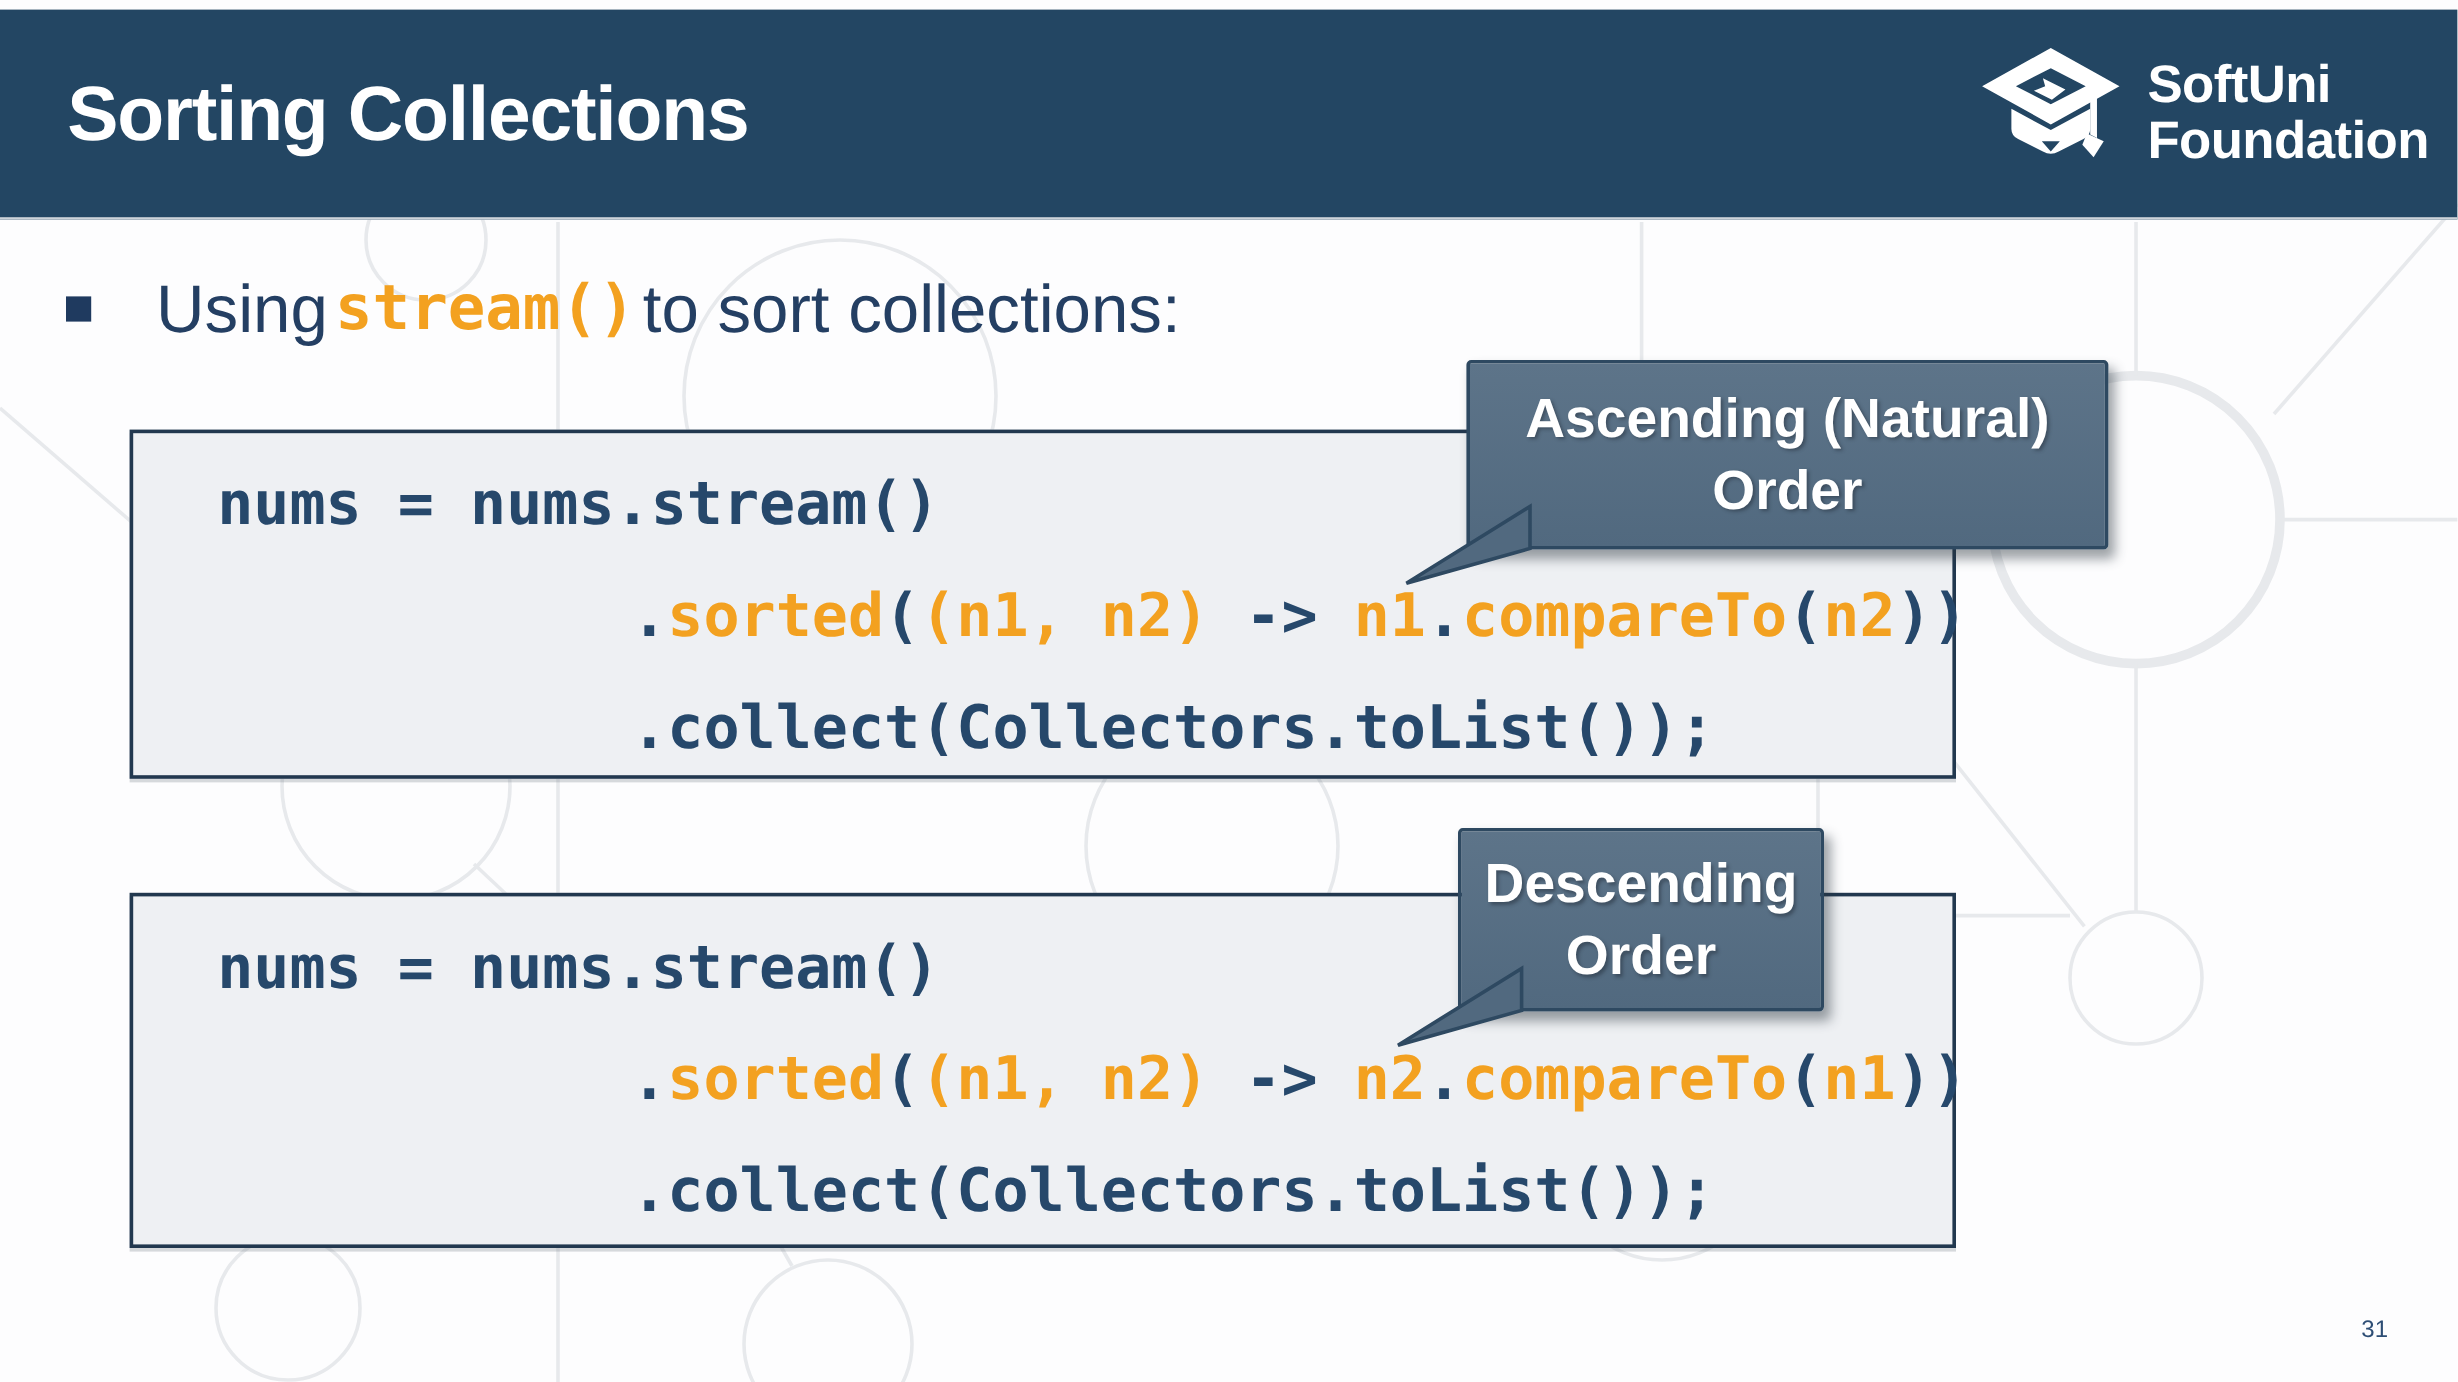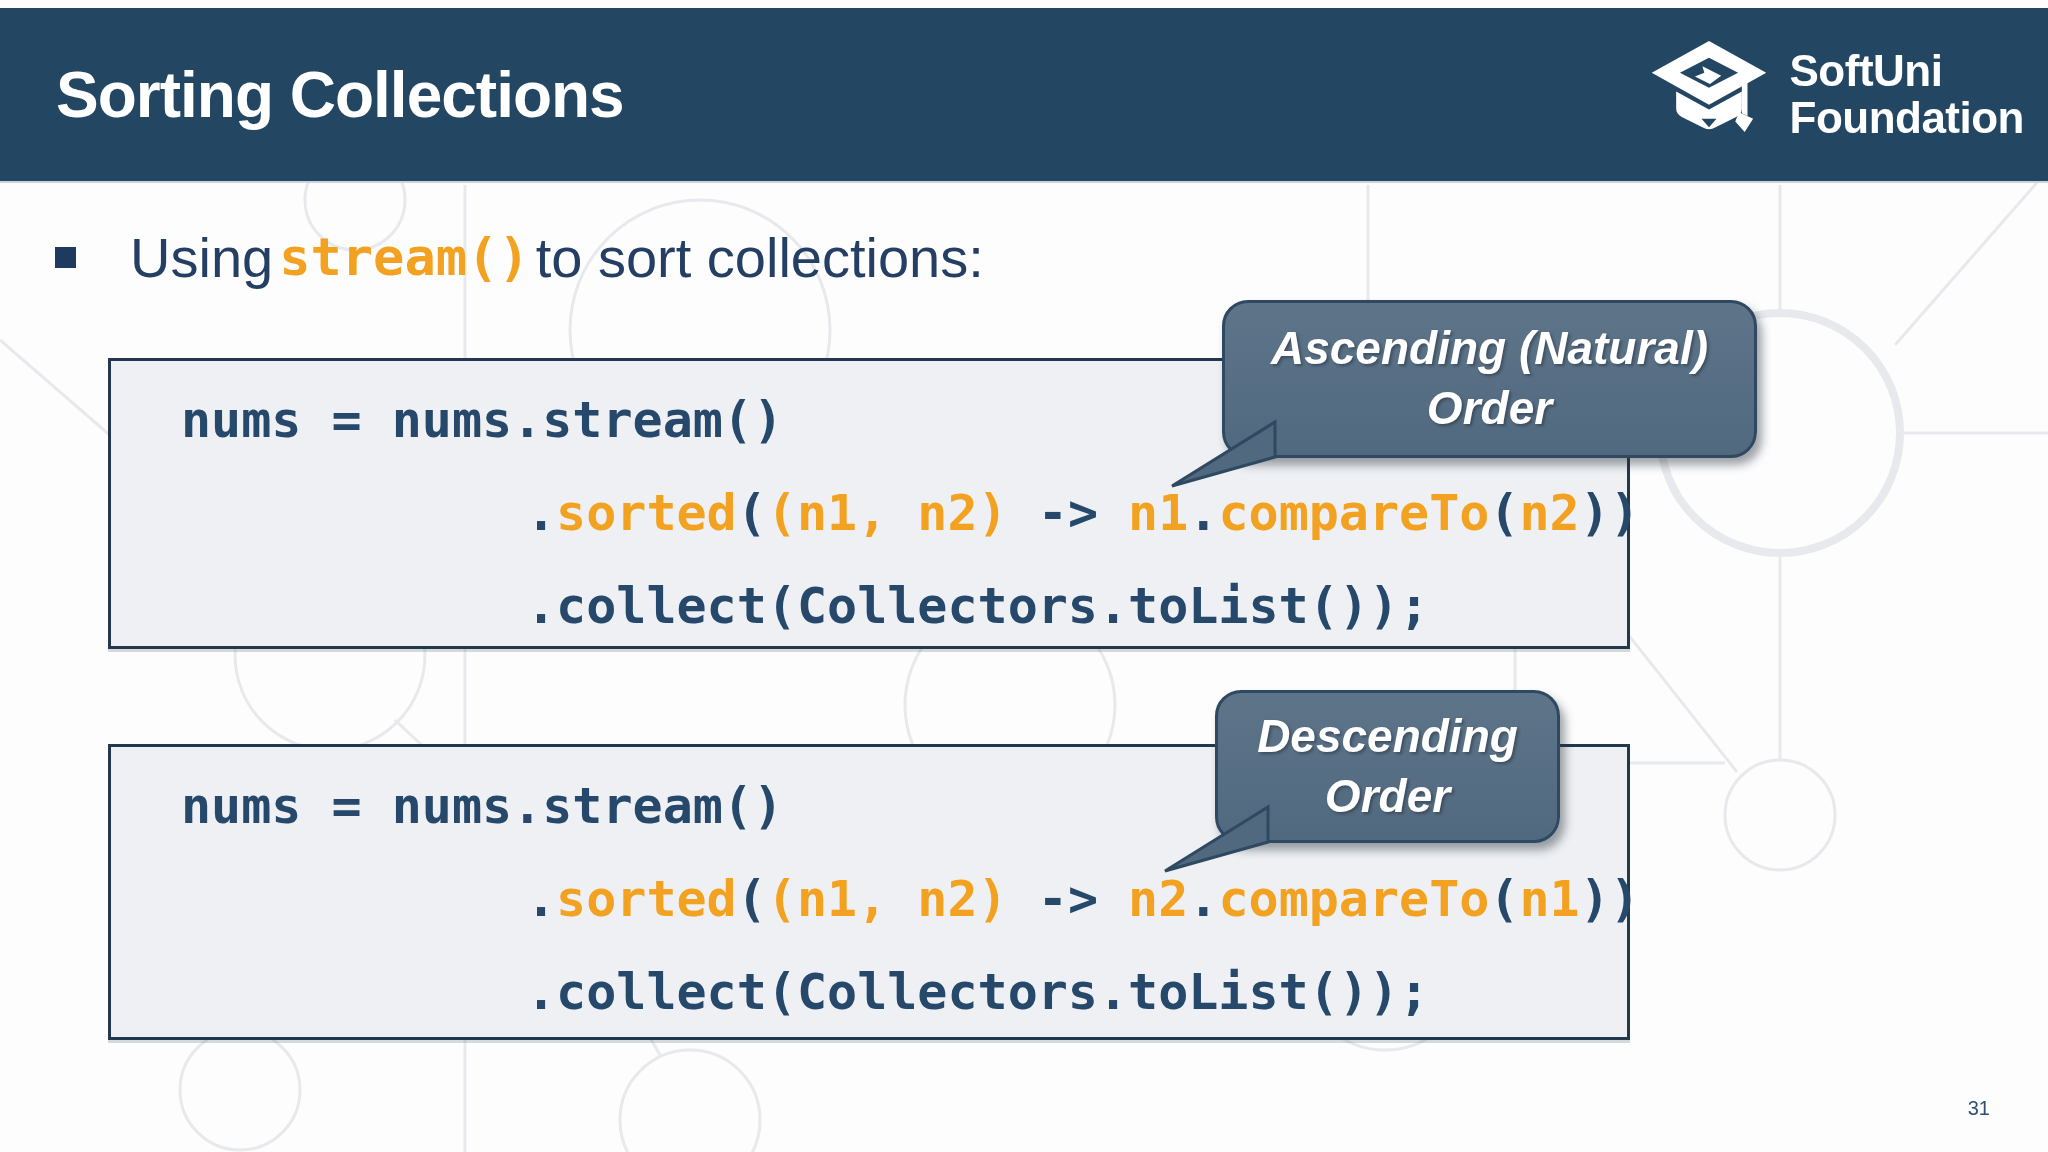--- a/index.html
+++ b/index.html
@@ -65,30 +65,29 @@
   }
   .code-line.indent{padding-left:372px;}
   .tok-d{color:var(--code-dark);}
   .tok-o{color:var(--accent);}
 
   
   .callout{
     position:absolute;
     background:linear-gradient(180deg,var(--callout-bg-light),var(--callout-bg));
     border:3px solid var(--callout-border);
-    border-radius:26px;
+    border-radius:4px;
     color:#ffffff;font-weight:bold;font-size:46px;line-height:1.3;
     display:flex;align-items:center;justify-content:center;text-align:center;
     box-shadow:5px 7px 10px rgba(40,50,60,0.45);
     text-shadow:2px 2px 3px rgba(30,40,50,0.45);
     padding:4px 18px;
-    font-style:italic;
   }
   .callout--1{left:1222px;top:300px;width:535px;height:158px;}
-  .callout--2{left:1215px;top:690px;width:345px;height:153px;}
+  .callout--2{left:1215px;top:690px;width:305px;height:153px;}
   .callout-tail{position:absolute;left:-56px;bottom:-34px;}
 
   .page-number{
     position:absolute;right:58px;bottom:32px;color:#2e4e75;font-size:20px;
   }
 </style>
 </head>
 <body>
 
 <div class="slide">

